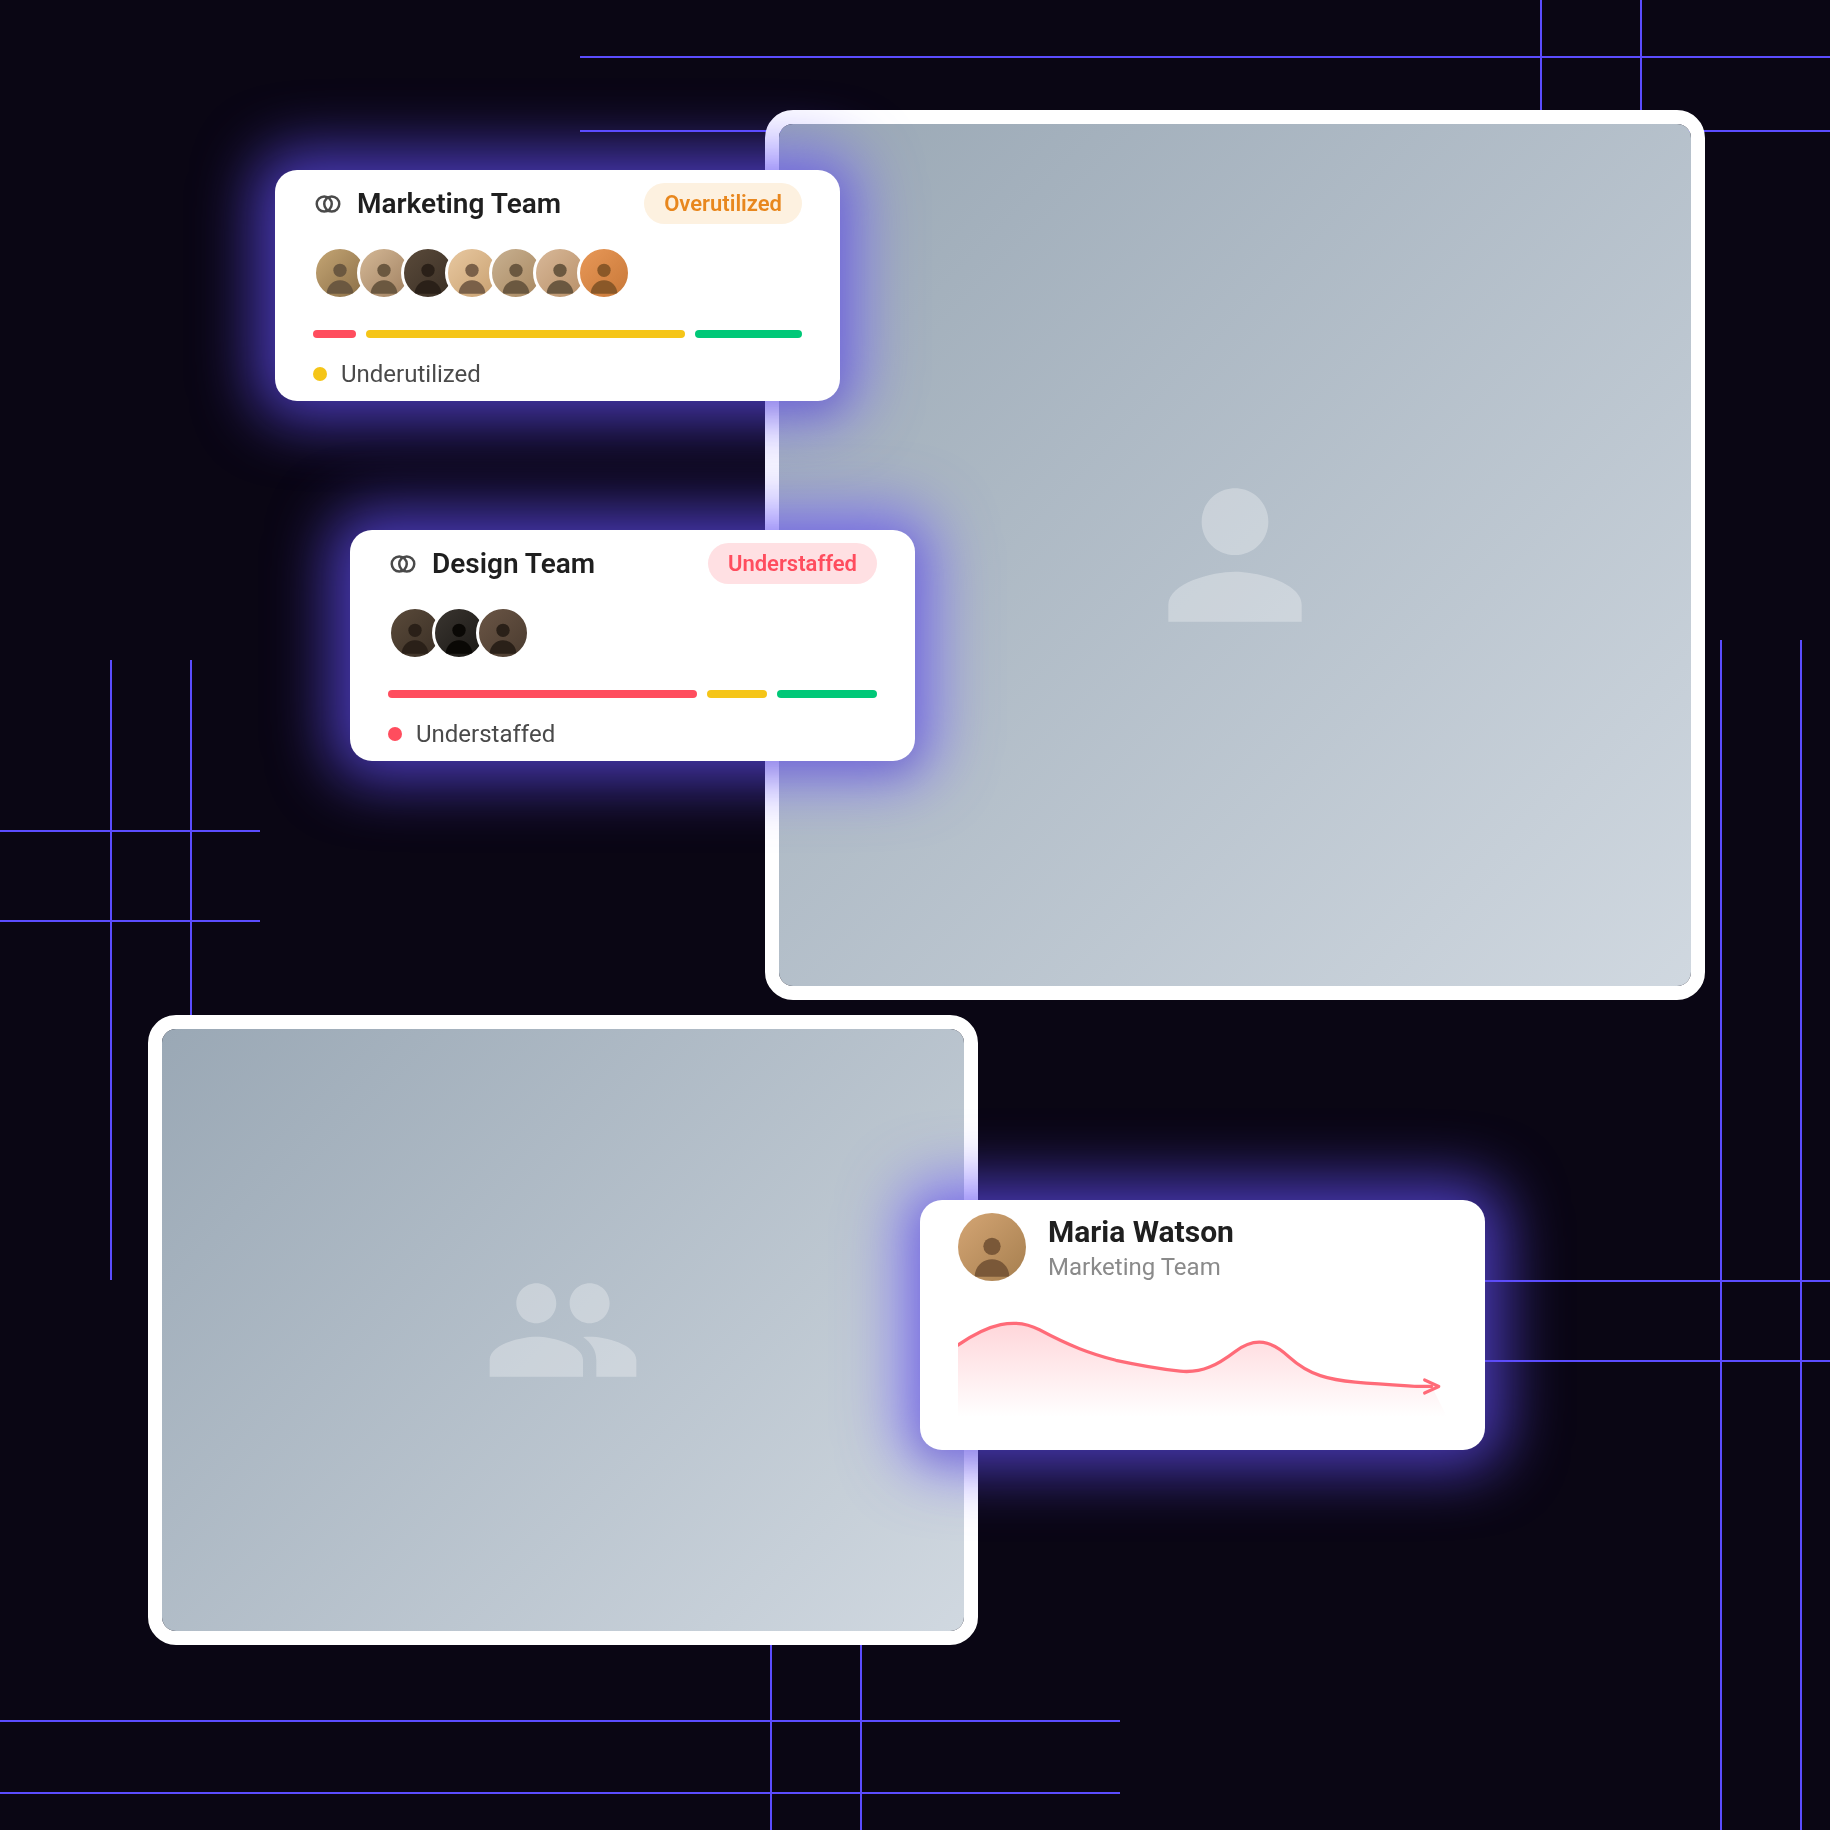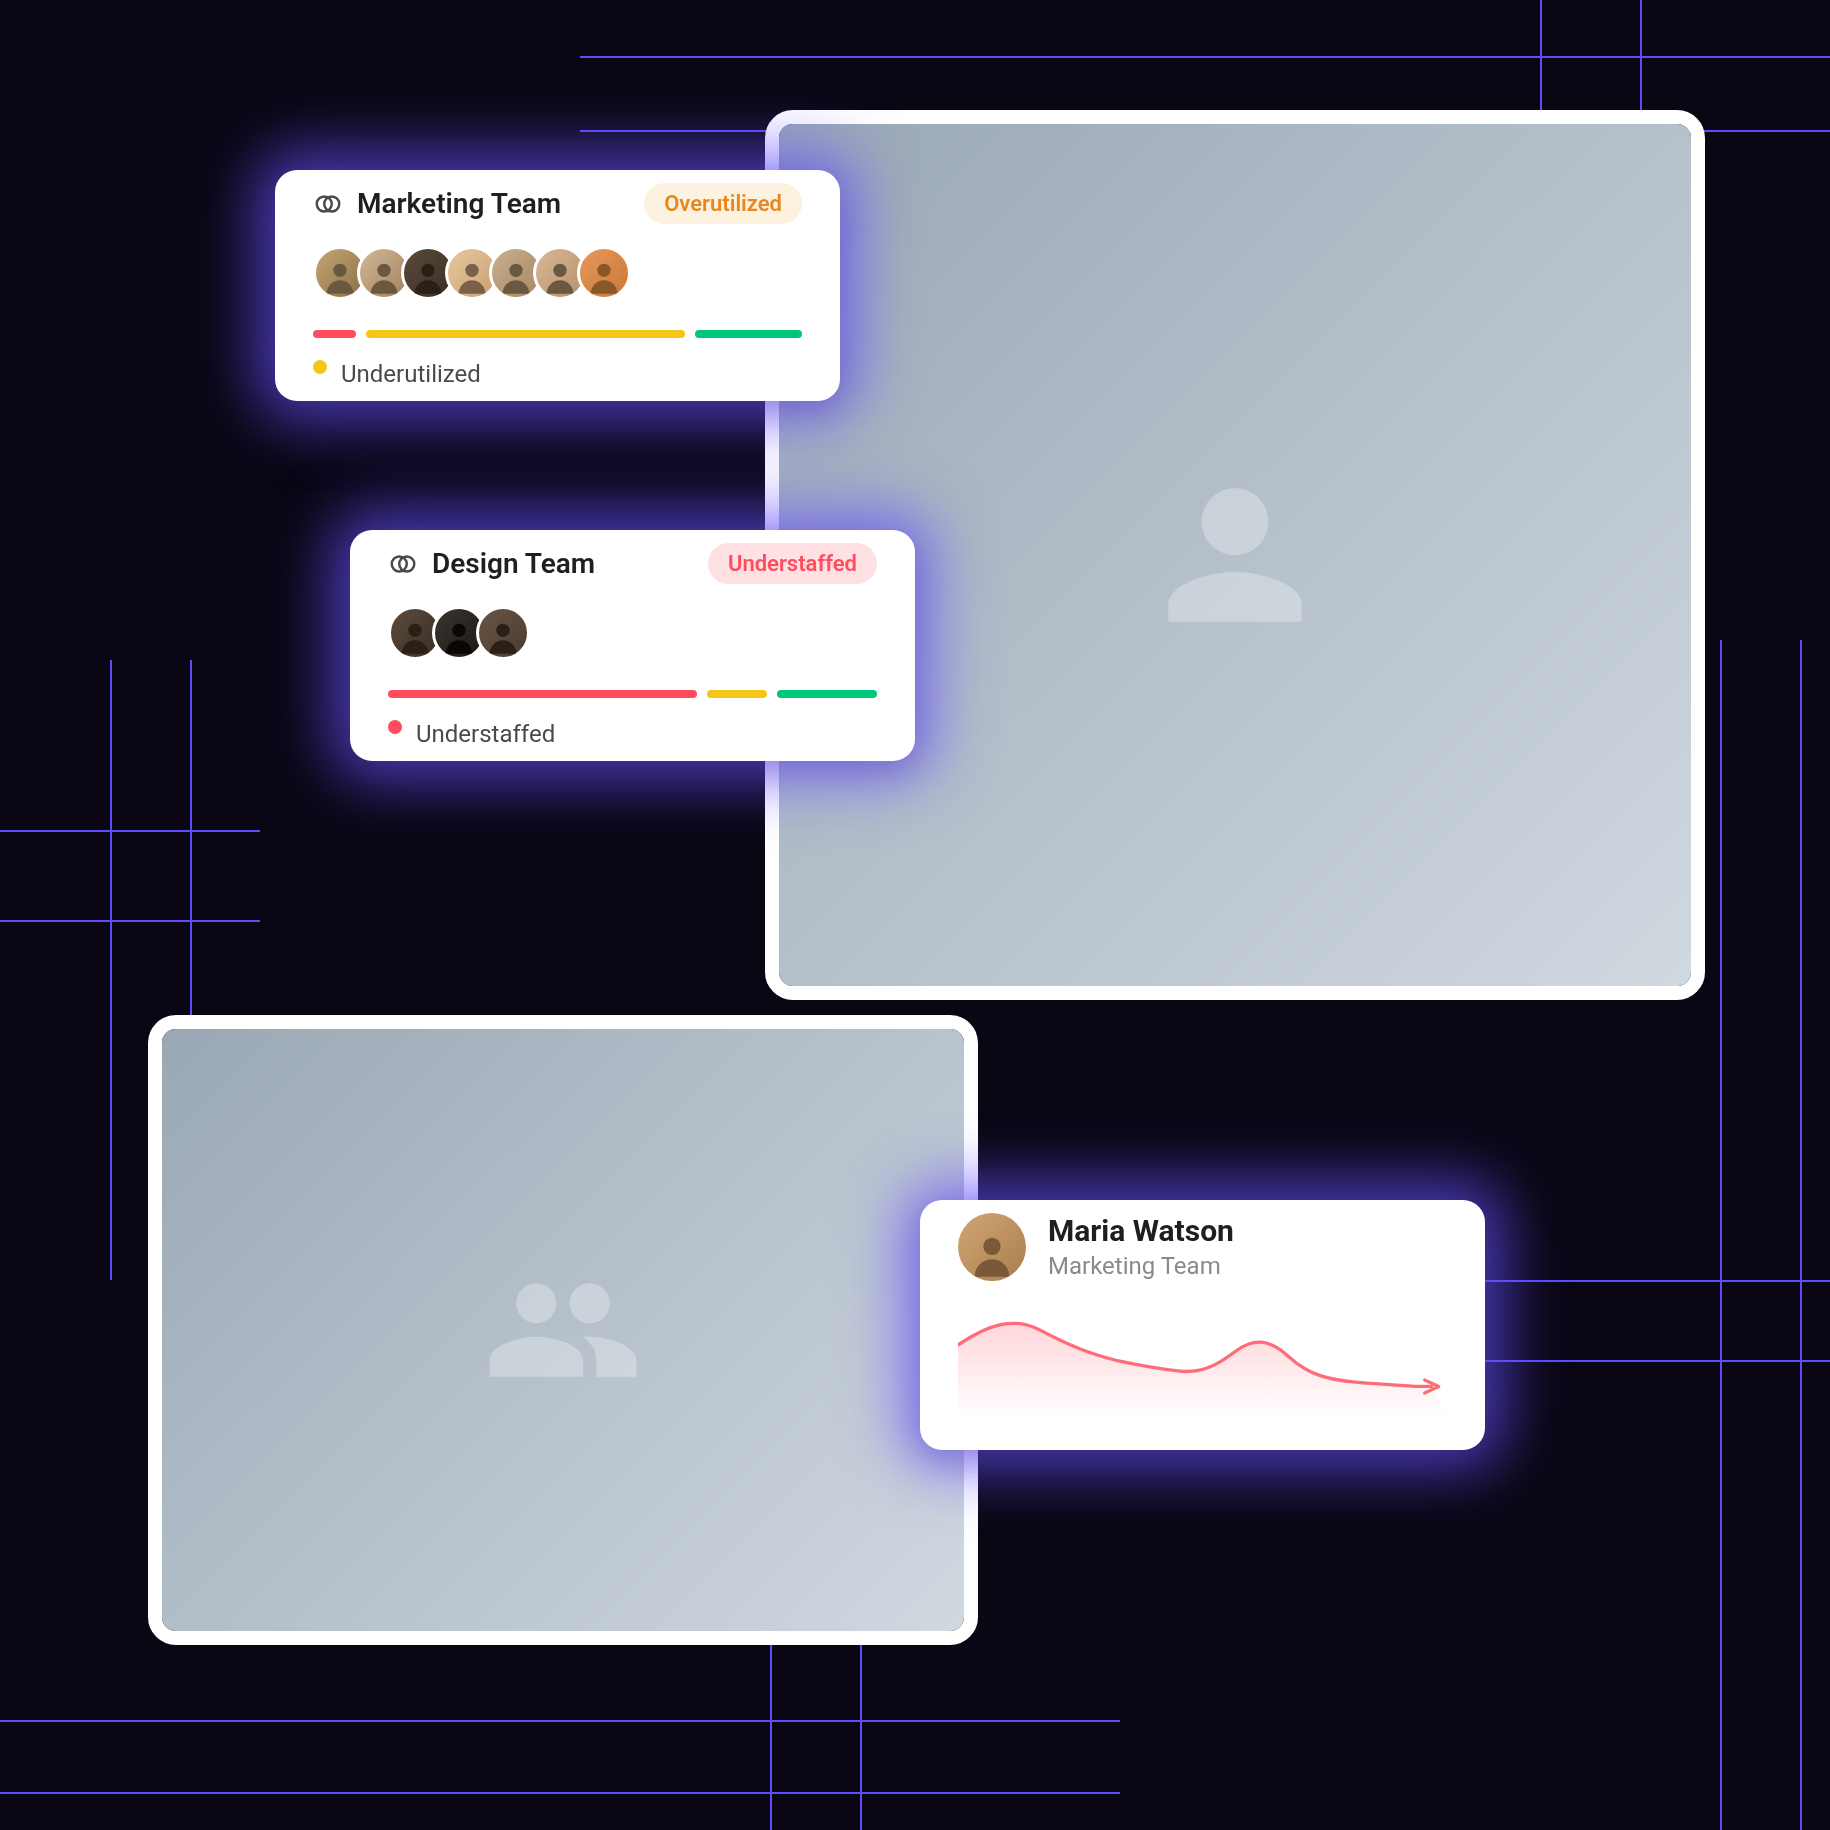--- a/index.html
+++ b/index.html
@@ -108,36 +108,37 @@
   }
   .bar-seg {
     border-radius: 4px;
   }
   .seg-red { background: #ff4d5e; }
   .seg-yellow { background: #f5c518; }
   .seg-green { background: #00c878; }
 
   .util-label {
     display: flex;
-    align-items: flex-start;
+    align-items: center;
     gap: 14px;
     font-size: 24px;
     color: #4a4a4a;
   }
   .dot {
     width: 14px;
     height: 14px;
     border-radius: 50%;
   }
   .dot-yellow { background: #f5c518; }
   .dot-red { background: #ff4d5e; }
 
   
   .person-card .person-header {
     display: flex;
+    align-items: center;
     gap: 22px;
     margin-bottom: 16px;
   }
   .person-avatar {
     width: 68px;
     height: 68px;
     border-radius: 50%;
     background: linear-gradient(135deg, #d4a574 0%, #a67f4f 100%);
     display: flex;
     align-items: flex-end;

